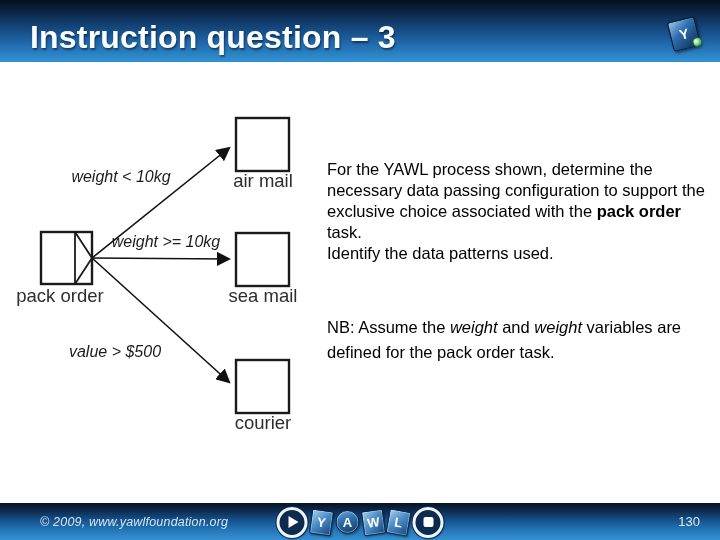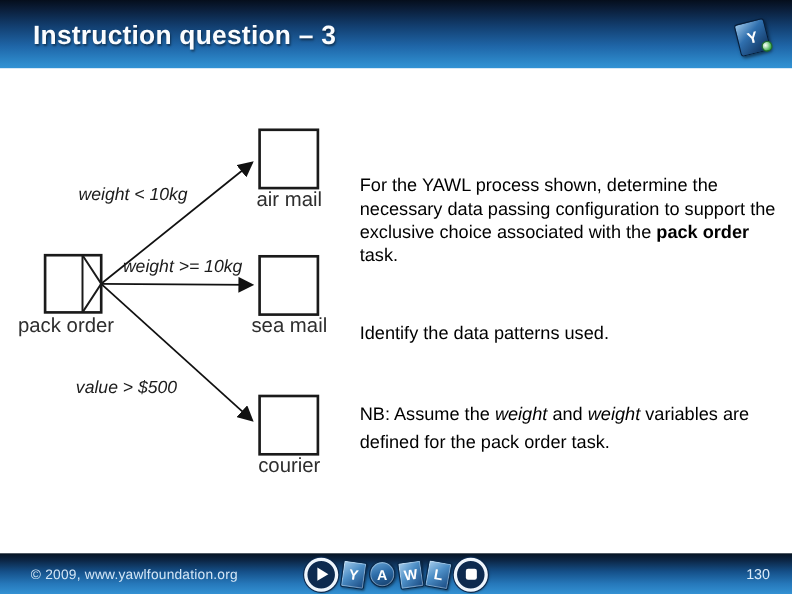--- a/index.html
+++ b/index.html
@@ -7,21 +7,21 @@
     position:relative;width:720px;height:540px;background:#ffffff;
     font-family:"Liberation Sans", sans-serif;overflow:hidden;
   }
   
   .header{
     position:absolute;left:0;top:0;width:720px;height:62px;
     background:linear-gradient(to bottom,#050e1c 0%,#0a1c36 12%,#123e6f 38%,#1f66a8 68%,#2e8ccd 94%,#3192d4 100%);
   }
   .title{
     position:absolute;left:30px;top:19px;
-    font-size:24px;font-weight:bold;color:#fafcfe;
+    font-size:32px;font-weight:bold;color:#fafcfe;
     text-shadow:1px 2px 2px rgba(0,0,0,.45);letter-spacing:.2px;white-space:nowrap;
   }
   .hlogo{
     position:absolute;right:22px;top:19px;width:26px;height:28px;
     transform:rotate(-14deg);border-radius:3px;
     background:linear-gradient(145deg,#9cc6e8 0%,#2f6fae 40%,#0d2c55 100%);
     border:1px solid #081d38;box-shadow:1px 2px 3px rgba(0,0,0,.5);
     display:flex;align-items:center;justify-content:center;
     color:#fff;font-size:14px;font-weight:bold;
   }
@@ -30,33 +30,33 @@
     background:radial-gradient(circle at 35% 35%,#ffffff 0%,#bfe8c4 25%,#3fae49 70%,#2a8a36 100%);
     border:1px solid #1f6e2b;
   }
   
   .diagram{position:absolute;left:0;top:100px;}
   .task-label{font-size:18.5px;fill:#2e2e2e;}
   .cond-label{font-size:16px;font-style:italic;fill:#1c1c1c;}
   
   .question{position:absolute;left:327px;top:159px;width:388px;color:#000;}
   .question p{margin:0;font-size:16.5px;line-height:21px;}
-  .question .p1{margin-bottom:50px;}
+  .question .p1{}
   .question .p2{margin-bottom:51px;}
   .question .p3{line-height:25px;}
   .b{font-weight:bold;}
   .i{font-style:italic;}
   
   .footer{
     position:absolute;left:0;bottom:0;width:720px;height:37px;
     background:linear-gradient(to bottom,#061322 0%,#0c2747 18%,#175败086 45%,#2678ba 75%,#3391d3 100%);
     background:linear-gradient(to bottom,#061322 0%,#0c2747 18%,#155089 45%,#2678ba 75%,#3391d3 100%);
   }
   .copyright{
-    position:absolute;left:28px;top:12px;font-size:12.5px;color:#d4e6f6;letter-spacing:.2px;
+    position:absolute;left:40px;top:12px;font-size:12.5px;color:#d4e6f6;letter-spacing:.2px;font-style:italic;
   }
   .pagenum{
     position:absolute;right:20px;top:11px;font-size:13px;color:#d9eaf8;
   }
   .logo-strip{
     position:absolute;left:50%;top:4px;transform:translateX(-50%);
     display:flex;align-items:center;gap:3px;height:30px;
   }
   .lcircle{
     width:25px;height:25px;border-radius:50%;background:#0d2a4f;

